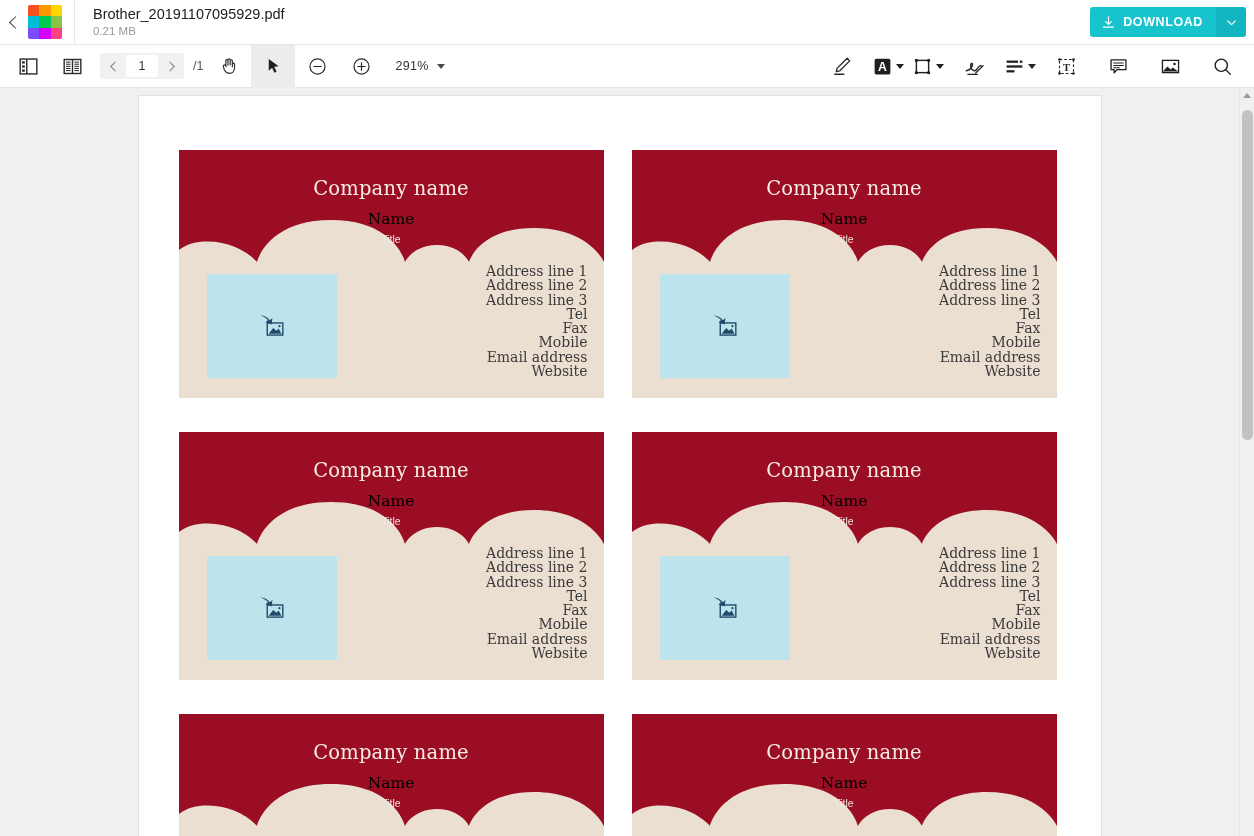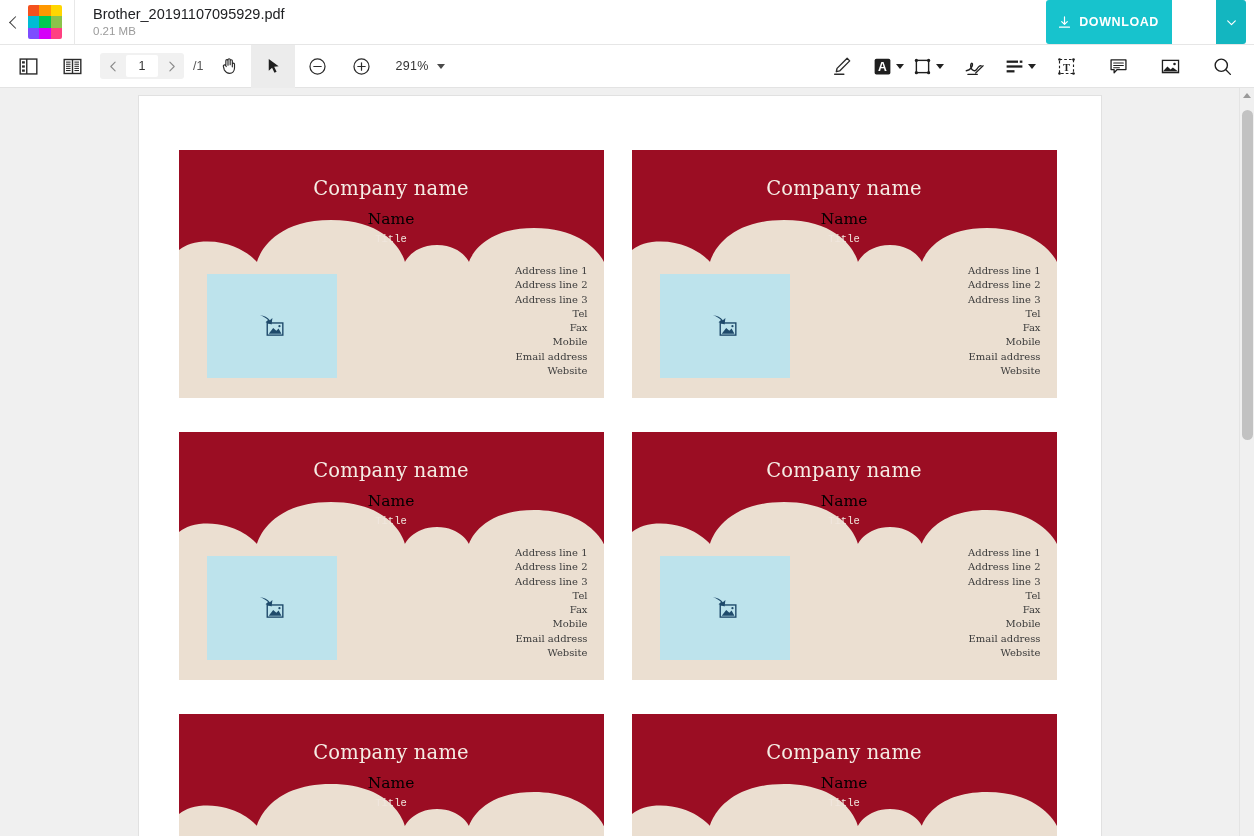--- a/index.html
+++ b/index.html
@@ -23,21 +23,21 @@
   }
   .back-chevron { width: 9px; height: 9px; border-left: 1.6px solid #3a3a3a; border-bottom: 1.6px solid #3a3a3a; transform: rotate(45deg); }
   .logo-wrap { width: 38px; height: 45px; display: flex; align-items: center; justify-content: center; }
   .logo { width: 34px; height: 34px; display: grid; grid-template-columns: repeat(3,1fr); grid-template-rows: repeat(3,1fr); border-radius: 2px; overflow: hidden; }
   .logo i { display: block; }
   .hdr-sep { width: 1px; height: 45px; background: #e8e8e8; margin-left: 10px; }
   .file-meta { margin-left: 18px; display: flex; flex-direction: column; justify-content: center; height: 45px; }
   .file-name { font-size: 14.5px; color: #202124; line-height: 17px; }
   .file-size { font-size: 11.5px; color: #9a9a9a; line-height: 15px; margin-top: 1px; }
   .hdr-right { margin-left: auto; display: flex; align-items: center; padding-right: 8px; }
-  .dl-group { display: flex; align-items: stretch; border-radius: 3px; overflow: hidden; height: 44px; gap: 44px; }
+  .dl-group { display: flex; align-items: stretch; border-radius: 3px; overflow: hidden; height: 30px; }
   .dl-main {
     background: #17c3cd; color: #fff; display: flex; align-items: center; gap: 7px;
     padding: 0 13px 0 11px; font-size: 12.5px; font-weight: bold; letter-spacing: .6px; cursor: pointer;
   }
   .dl-caret {
     background: #13b6c0; color: #fff; width: 30px; display: flex; align-items: center; justify-content: center; cursor: pointer;
   }
 
   
   .toolbar {
@@ -80,29 +80,29 @@
   .card-title {
     position: absolute; top: 27px; left: 0; right: 0; text-align: center;
     font-family: "DejaVu Serif", serif; font-size: 19.5px; color: #f5ece4; letter-spacing: .2px;
   }
   .card-name {
     position: absolute; top: 60px; left: 0; right: 0; text-align: center;
     font-family: "DejaVu Serif", serif; font-size: 15.5px; color: #000000;
   }
   .card-role {
     position: absolute; top: 83px; left: 0; right: 0; text-align: center;
-    font-family: Liberation Mono, monospace; font-size: 10.5px; color: #f0e6dd;
+    font-family: Liberation Sans, sans-serif; font-size: 10.5px; color: #f0e6dd;
   }
   .img-ph {
     position: absolute; left: 28px; top: 124px; width: 130px; height: 104px;
     background: #bde3ec; display: flex; align-items: center; justify-content: center;
   }
   .contact {
     position: absolute; right: 16px; top: 114px; text-align: right;
-    font-family: "DejaVu Serif", serif; font-size: 10px; line-height: 14.3px; color: #3b3b3b;
+    font-family: "DejaVu Serif", serif; font-size: 14px; line-height: 14.3px; color: #3b3b3b;
   }
   .contact div { white-space: nowrap; }
 
   
   .sbar { width: 15px; background: #f0f0f0; position: relative; border-left: 1px solid #e4e4e4; }
   .sb-arrow { height: 15px; display: flex; align-items: center; justify-content: center; cursor: pointer; }
   .sb-tri-up { width: 0; height: 0; border-left: 4px solid transparent; border-right: 4px solid transparent; border-bottom: 5px solid #9a9a9a; }
   .sb-thumb { position: absolute; top: 22px; left: 2px; width: 11px; height: 330px; background: #c2c2c2; border-radius: 6px; cursor: pointer; }
 </style>
 </head>

